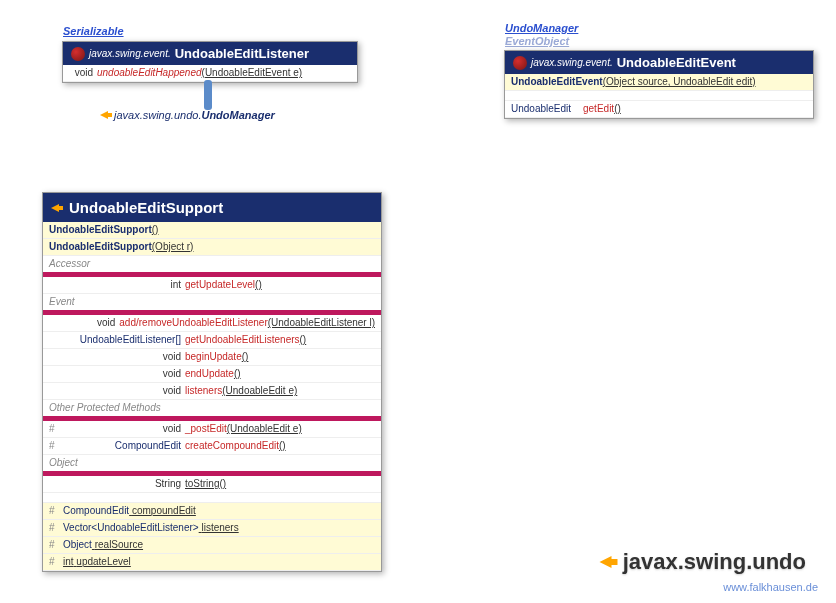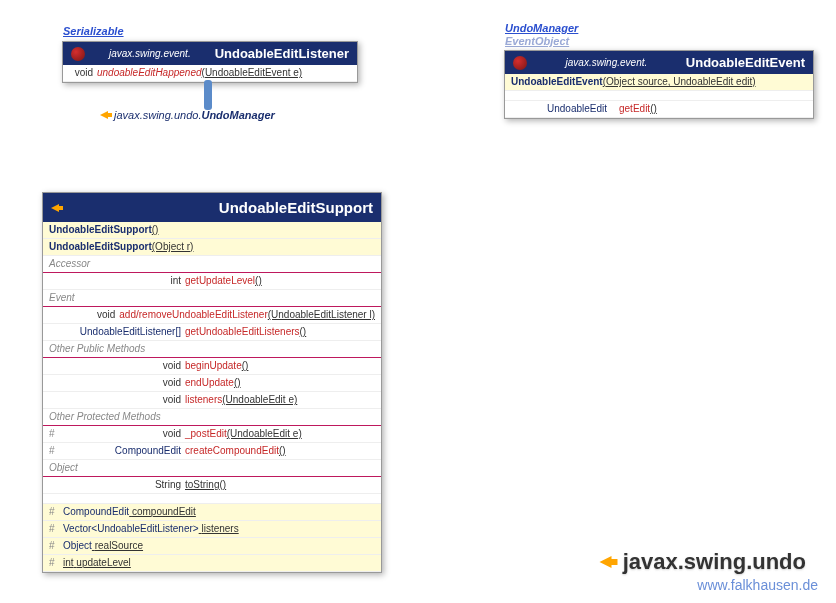--- a/index.html
+++ b/index.html
@@ -18,21 +18,20 @@
     box-shadow: 2px 2px 6px rgba(0,0,0,0.3);
   }
   .class-header {
     background: #1a2e6e;
     color: #fff;
     padding: 4px 8px;
     font-weight: bold;
     display: flex;
     align-items: center;
     gap: 4px;
-    justify-content: space-between;
   }
   .class-header .pkg { font-weight: normal; font-style: italic; font-size: 10px; }
   .class-header .cls { font-size: 13px; }
   .icon-circle {
     width: 14px; height: 14px;
     background: radial-gradient(circle at 35% 35%, #d62e2e 0%, #8b1a1a 80%);
     border-radius: 50%;
     display: inline-block;
   }
   .icon-arrow {
@@ -61,21 +60,21 @@
     line-height: 14px;
     white-space: nowrap;
     display: flex;
   }
   .row.yellow { background: #fffbd5; }
   .row .ret { color: #333; text-align: right; display:inline-block; padding-right:4px;}
   .row .method { color: #c62828; }
   .row .method-blue { color: #1a2e6e; font-weight: bold; }
   .row .type { color: #1a2e6e; }
   .row .plain { color: #333; text-decoration: underline; }
-  .row.sect { color:#888; font-style:italic; border-bottom:1px solid #be185d; }
+  .row.sect { color:#888; font-style:italic; border-bottom:5px solid #be185d; }
   .stereotype {
     position: absolute;
     font-style: italic;
     font-weight: bold;
     font-size: 11px;
     color: #2b4fcf;
     text-decoration: underline;
   }
   .link-label {
     position:absolute;
@@ -98,21 +97,21 @@
     font-weight:bold;
     color:#333;
     display:flex;
     align-items:center;
     gap:6px;
     text-shadow: 0 1px 2px rgba(180,180,180,0.6);
   }
   .credit {
     position:absolute;
     right:18px; bottom:10px;
-    font-size:14px;
+    font-size:11px;
     color:#6a8fd8;
   }
   .hash { color:#888; width:14px; display:inline-block; }
 </style>
 </head>
 <body>
 
 <div class="stereotype" style="left:63px; top:25px;">Serializable</div>
 <div class="class-box" style="left:62px; top:41px; width:296px;">
   <div class="class-header">
@@ -141,21 +140,21 @@
     <span class="icon-circle"></span>
     <span class="pkg">javax.swing.event.</span>
     <span class="cls">UndoableEditEvent</span>
   </div>
   <div class="row yellow">
     <span class="method-blue">UndoableEditEvent</span>
     <span class="plain">(Object source, UndoableEdit edit)</span>
   </div>
   <div class="row" style="height:10px;"></div>
   <div class="row">
-    <span class="type" style="width:72px; display:inline-block;margin-left:36px;">UndoableEdit</span>
+    <span class="type" style="width:72px; display:inline-block;">UndoableEdit</span>
     <span class="method">getEdit</span>
     <span class="plain">()</span>
   </div>
 </div>
 
 <div class="class-box" style="left:42px; top:192px; width:340px;">
   <div class="class-header" style="padding:6px 8px;">
     <span class="icon-arrow"></span>
     <span class="cls" style="font-size:15px;">UndoableEditSupport</span>
   </div>
@@ -177,21 +176,20 @@
   <div class="row">
     <span class="ret" style="width:136px;">void</span>
     <span class="method">add/removeUndoableEditListener</span>
     <span class="plain">(UndoableEditListener l)</span>
   </div>
   <div class="row">
     <span class="type" style="width:136px; text-align:right; display:inline-block; padding-right:4px;">UndoableEditListener[]</span>
     <span class="method">getUndoableEditListeners</span>
     <span class="plain">()</span>
   </div>
-  <div class="row sect">Other Public Methods</div>
   <div class="row">
     <span class="ret" style="width:136px;">void</span>
     <span class="method">beginUpdate</span>
     <span class="plain">()</span>
   </div>
   <div class="row">
     <span class="ret" style="width:136px;">void</span>
     <span class="method">endUpdate</span>
     <span class="plain">()</span>
   </div>

